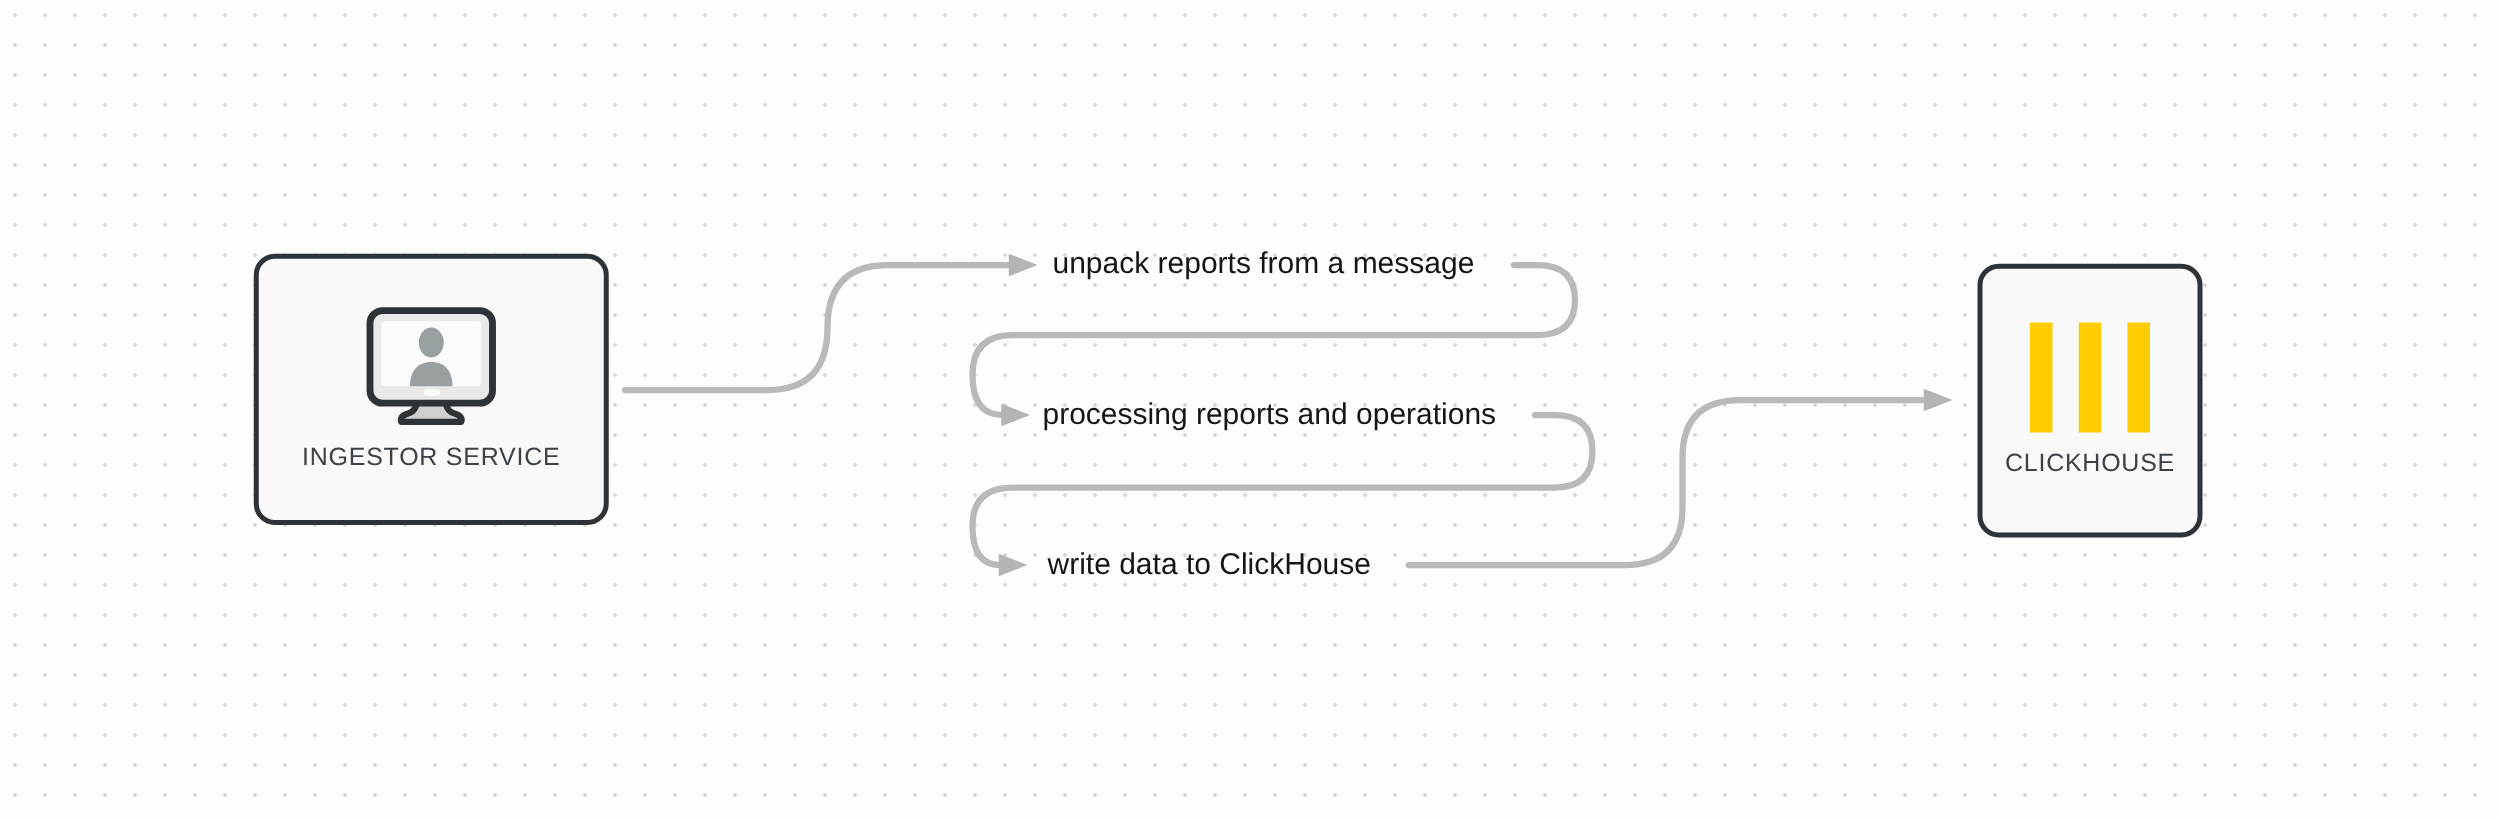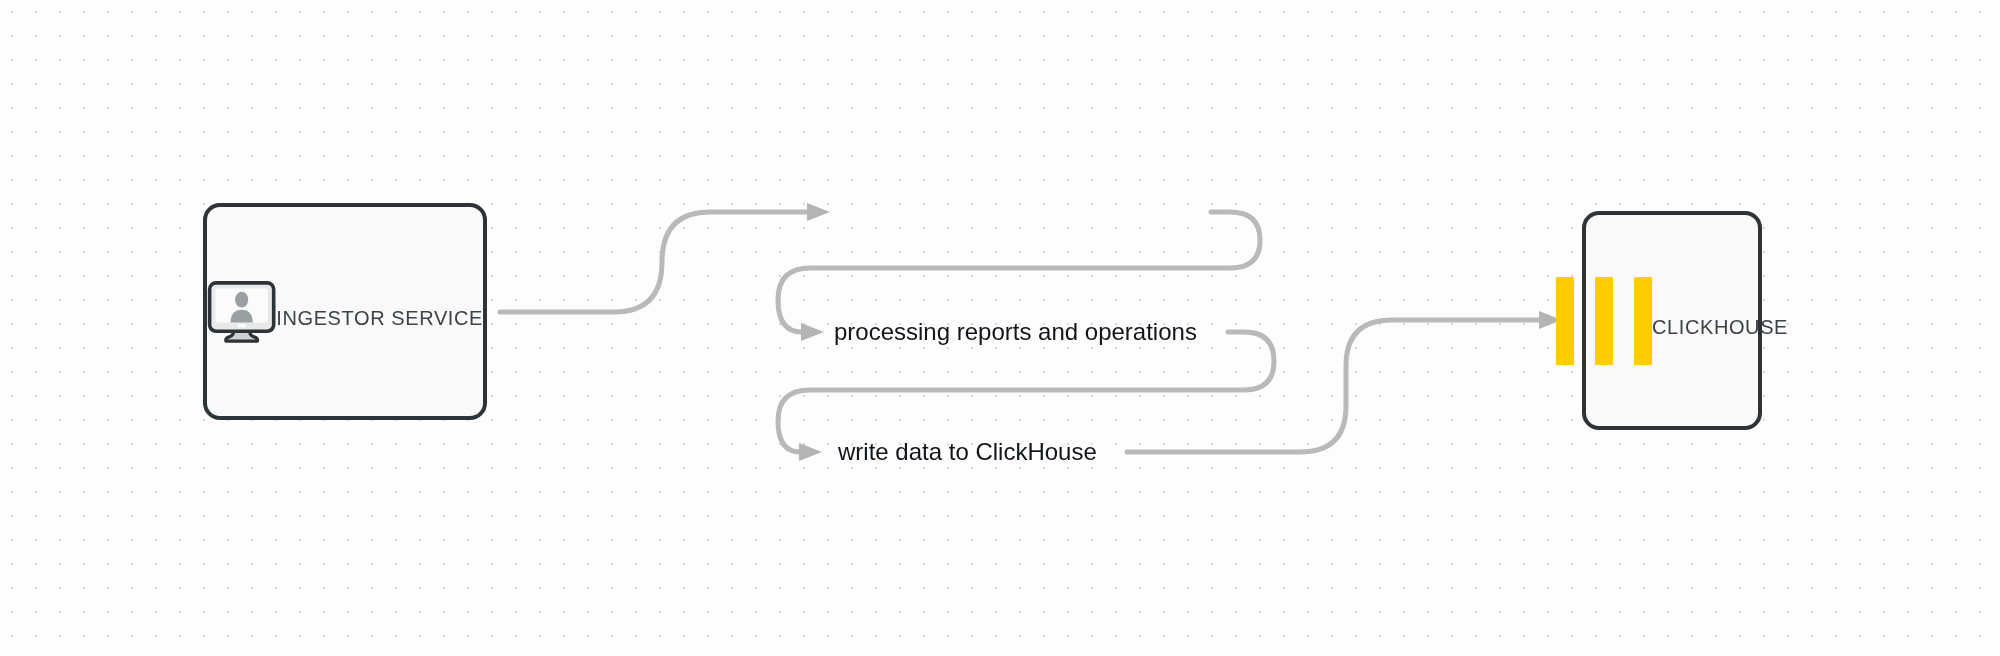--- a/index.html
+++ b/index.html
@@ -28,21 +28,21 @@
     stroke-linecap: round;
   }
 
   .node {
     position: absolute;
     box-sizing: border-box;
     background: #f8f9f8;
     border: 4px solid #2e3338;
     border-radius: 17px;
     display: flex;
-    flex-direction: row;
+    flex-direction: column;
     align-items: center;
     justify-content: center;
   }
   .node-ingestor { left: 203px; top: 203px; width: 284px; height: 217px; }
   .node-clickhouse { left: 1582px; top: 211px; width: 180px; height: 219px; }
 
   .node-label {
     margin-top: 14px;
     font-size: 20px;
     letter-spacing: 0.6px;
@@ -88,20 +88,21 @@
       <rect x="13" y="12" width="80" height="52" rx="3" fill="#fbfbfb"></rect>
       <g fill="#9aa0a2">
         <ellipse cx="53" cy="29" rx="10" ry="12"></ellipse>
         <path d="M36 64 C36 49 44.5 44.5 53 44.5 C61.5 44.5 70 49 70 64 Z"></path>
       </g>
       <rect x="47" y="66.5" width="13" height="5" rx="2.5" fill="#fdfdfd"></rect>
     </svg>
     <div class="node-label">INGESTOR SERVICE</div>
   </div>
 
+  <div class="step-label step-1">unpack reports from a message</div>
   <div class="step-label step-3">write data to ClickHouse</div>
   <div class="step-label step-2">processing reports and operations</div>
 
   <div class="node node-clickhouse">
     <div class="ch-logo">
       <span class="ch-bar"></span>
       <span class="ch-bar"></span>
       <span class="ch-bar"></span>
     </div>
     <div class="node-label">CLICKHOUSE</div>

